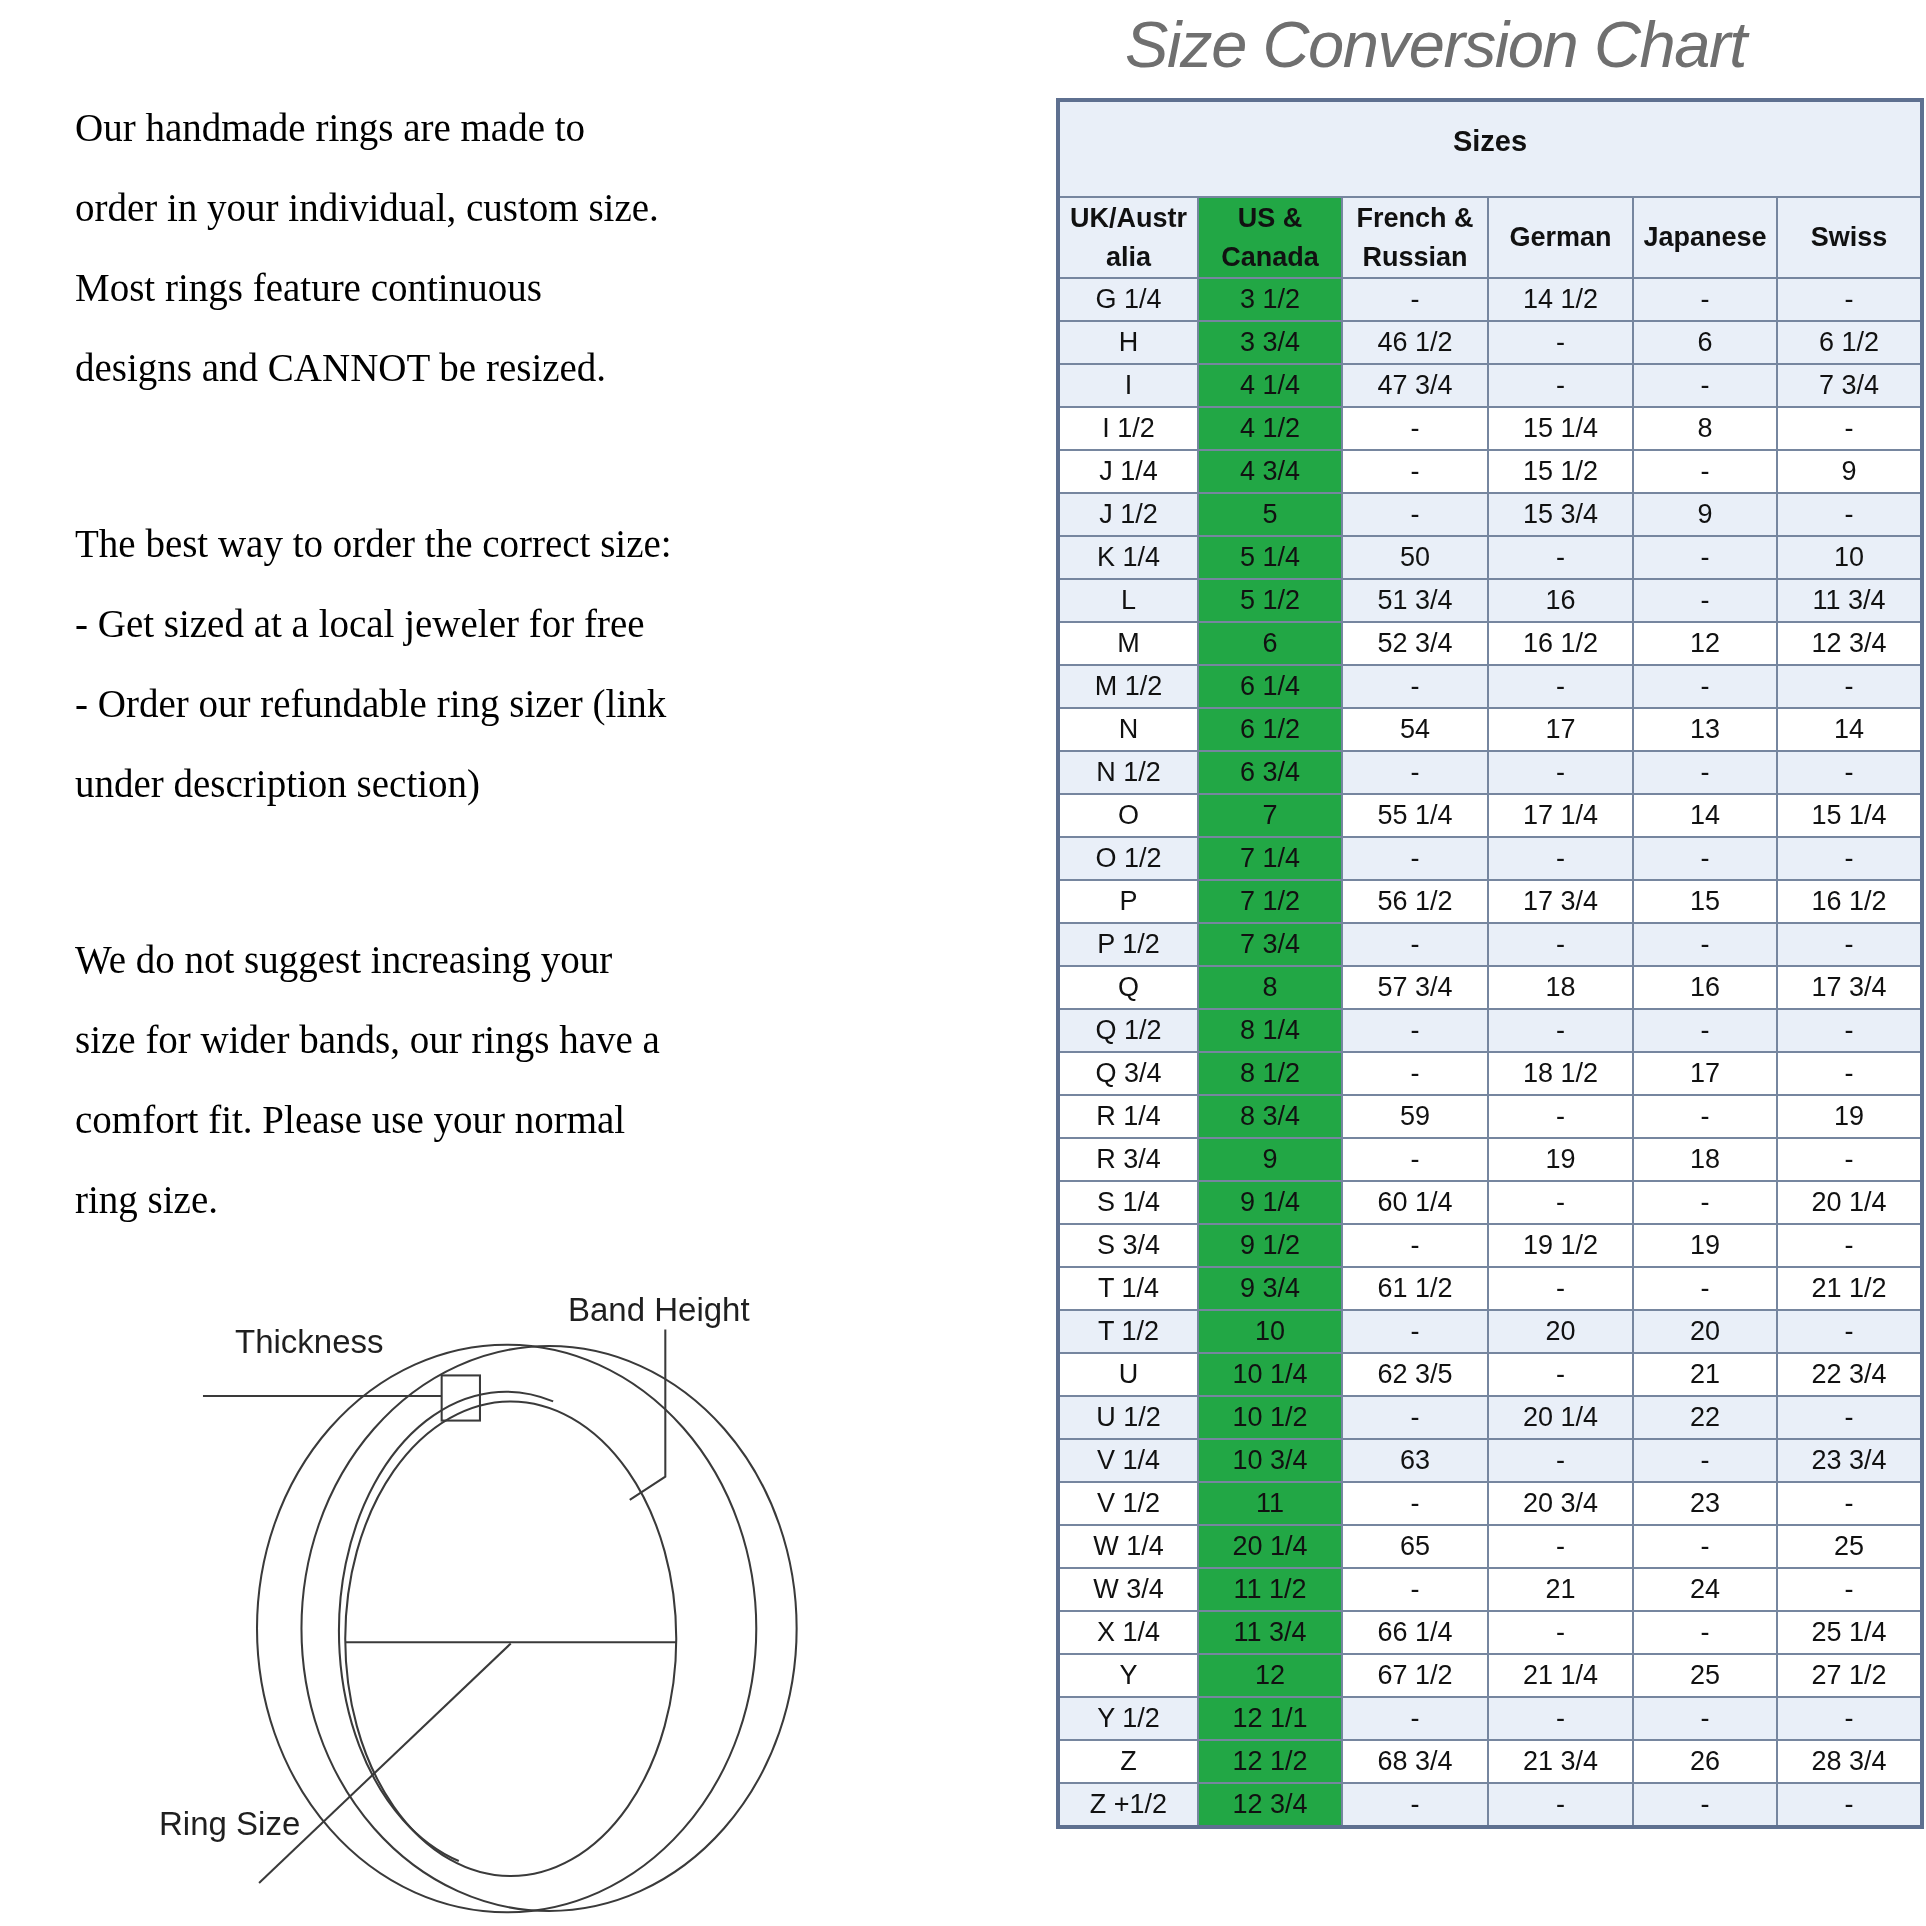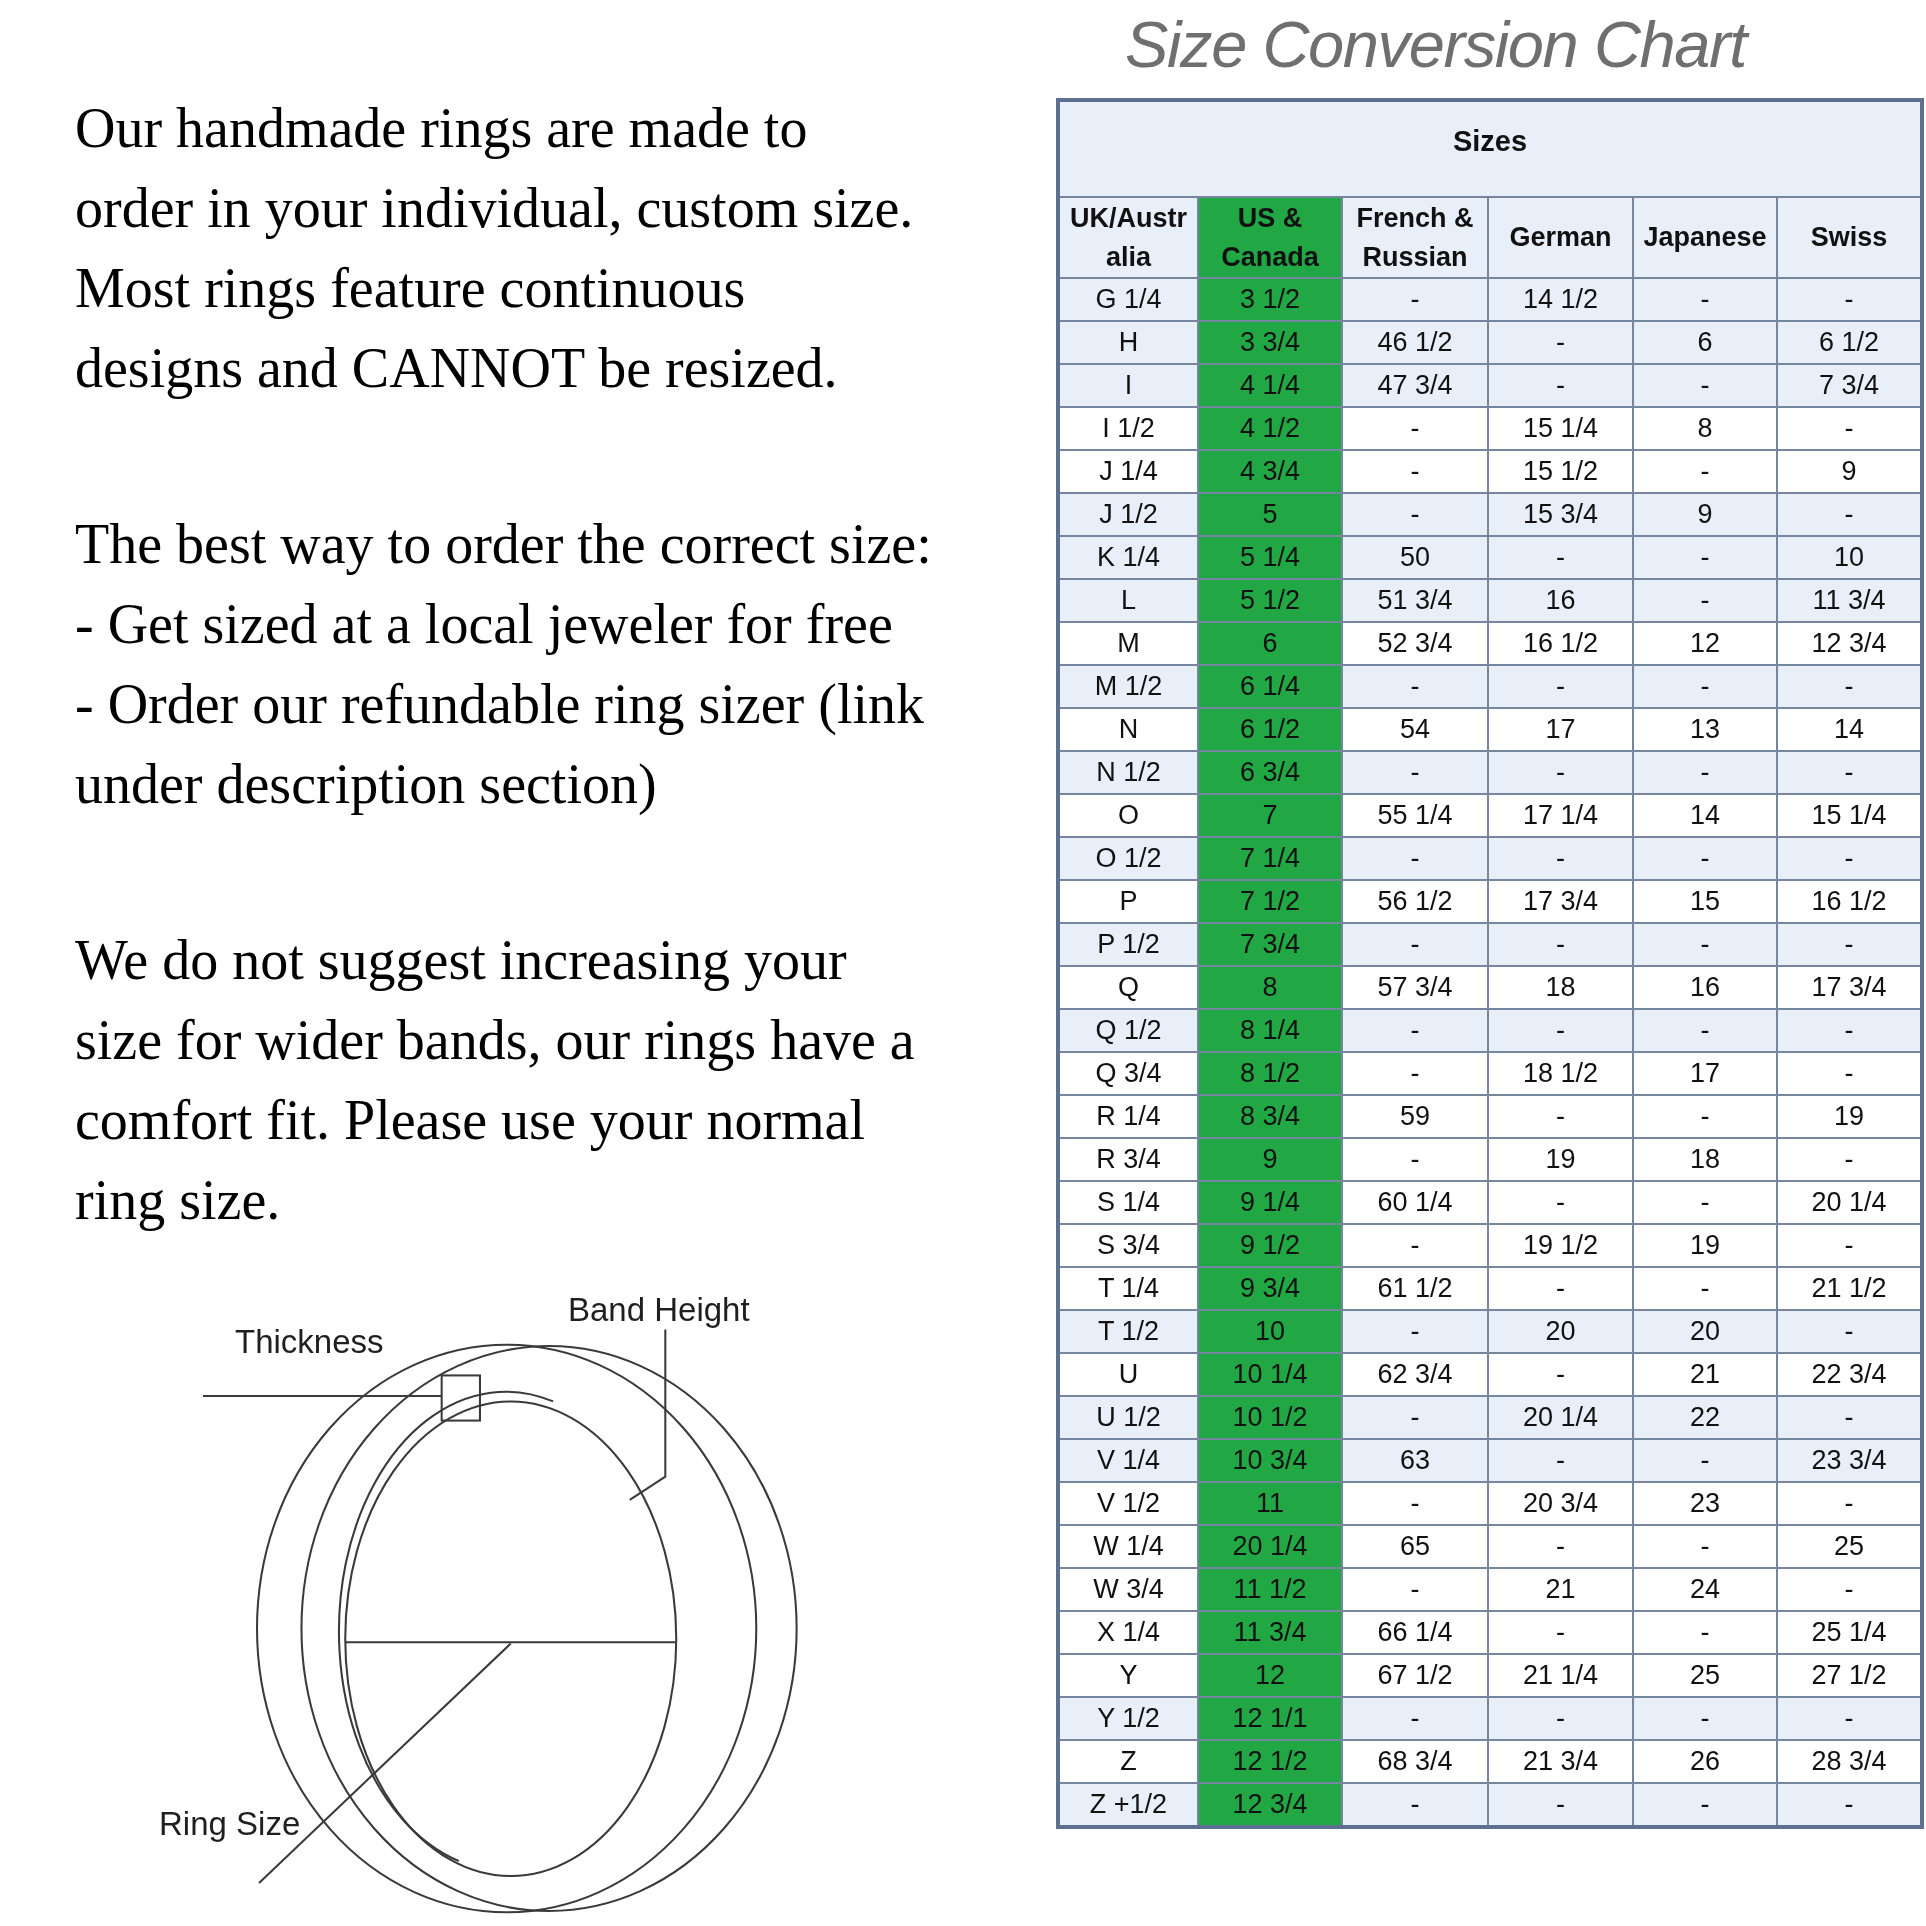--- a/index.html
+++ b/index.html
@@ -19,21 +19,21 @@
   .title{
     position:absolute;left:1059px;top:6.8px;width:753px;
     font-size:65px;line-height:75px;color:var(--title-gray);
     text-align:center;letter-spacing:-1.4px;white-space:nowrap;font-style:italic;
   }
   
   .intro{position:absolute;left:75px;top:88px;width:978px;}
   .intro p{
     margin:0 0 96px 0;
     font-family:"Liberation Serif",serif;
-    font-size:56px;line-height:80px;color:#000;
+    font-size:39px;line-height:80px;color:#000;
     white-space:pre-line;
   }
   
   .diagram{position:absolute;left:103px;top:1266px;width:862px;height:660px;}
   .diagram svg{position:absolute;left:0;top:0;}
   .diag-label{
     position:absolute;font-size:33px;color:#1f1f1f;white-space:nowrap;
     font-family:"Liberation Sans",sans-serif;
   }
   .lbl-thickness{left:96px;top:57px;margin-left:36px;}
@@ -331,21 +331,21 @@
         <td>T 1/2</td>
         <td class="us">10</td>
         <td>-</td>
         <td>20</td>
         <td>20</td>
         <td>-</td>
       </tr>
       <tr>
         <td>U</td>
         <td class="us">10 1/4</td>
-        <td>62 3/4</td>
+        <td>62 3/5</td>
         <td>-</td>
         <td>21</td>
         <td>22 3/4</td>
       </tr>
       <tr class="shade">
         <td>U 1/2</td>
         <td class="us">10 1/2</td>
         <td>-</td>
         <td>20 1/4</td>
         <td>22</td>

